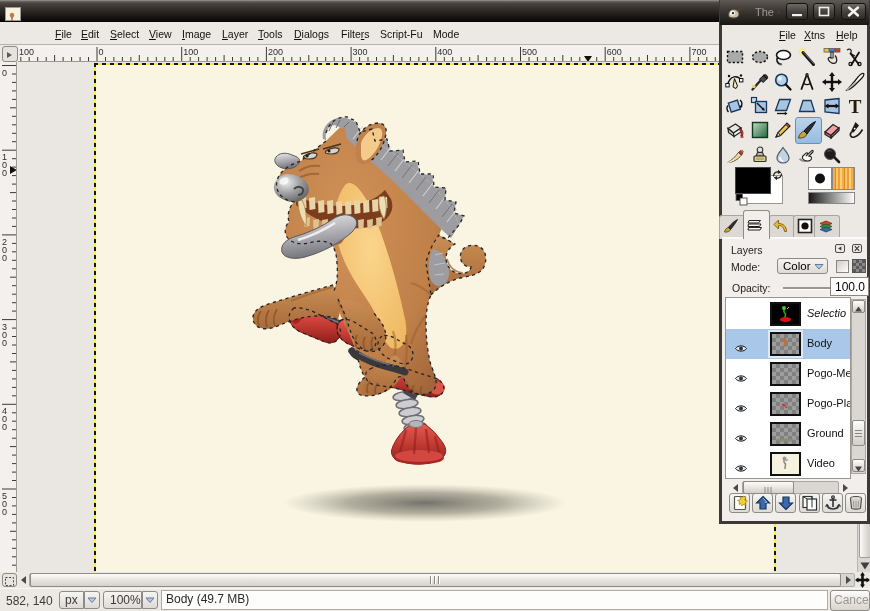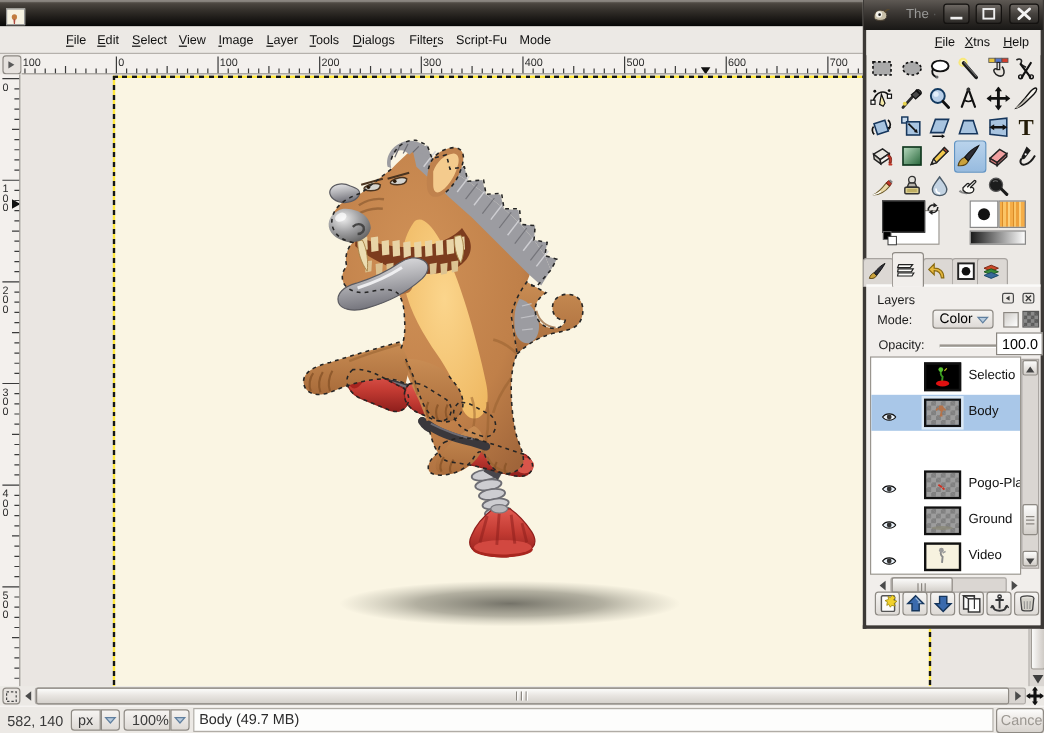--- a/index.html
+++ b/index.html
@@ -794,39 +794,47 @@
         </svg>
       </div>
     <div class="abs" style="left:114px;top:23px;width:11px;height:11px;background:linear-gradient(135deg,#cfccc8,#fff);border:1px solid #8a8680;"></div>
     <div class="abs" style="left:130px;top:22px;width:12px;height:12px;background-image:linear-gradient(45deg,#5a5a5a 25%,transparent 25%,transparent 75%,#5a5a5a 75%),linear-gradient(45deg,#5a5a5a 25%,#8a8a8a 25%,#8a8a8a 75%,#5a5a5a 75%);background-size:6px 6px;background-position:0 0,3px 3px;border:1px solid #555;"></div>
     <span class="ltxt" style="left:10px;top:45px;">Opacity:</span>
     <div class="abs" style="left:61px;top:50px;width:47px;height:2px;background:#9a968f;border-bottom:1px solid #fff;"></div>
     <div class="abs" style="left:108px;top:40px;width:39px;height:19px;background:#fff;border:1px solid #8a8680;box-sizing:border-box;">
         <span style="position:absolute;right:3px;top:2px;font-size:12px;">100.0</span>
       </div>
     <div id="llist">
-        <div class="lrow" style="top:1px;">
+        <div class="lrow" style="top:1px;font-style:italic;">
           <div class="lthumb" style="background:#000"><svg width="27" height="20" viewBox="0 0 27 20">
               <path d="M13 4 C11 6,12 9,13.5 10 L13 14" stroke="#3a9a20" stroke-width="1.6" fill="none"></path>
               <circle cx="12" cy="4" r="2" fill="#55c030"></circle>
               <path d="M15 5 L17 3" stroke="#caca20" stroke-width="1"></path>
               <ellipse cx="13.5" cy="15.5" rx="5.5" ry="2.5" fill="#e01010"></ellipse>
             </svg></div>
           <span class="lname">Selectio</span>
         </div>
         <div class="lrow" style="top:31px;background:#a9c7e8;">
           <span class="eye"><svg width="12" height="9" viewBox="0 0 12 9">
               <path d="M0.5 4.5 C3 1,9 1,11.5 4.5 C9 8,3 8,0.5 4.5 Z" fill="#e8f0f8" stroke="#111" stroke-width="1"></path>
               <circle cx="6" cy="4.5" r="2" fill="#333"></circle>
             </svg></span>
           <div style="outline:2px solid #dce9f5;" class="lthumb checker"><svg width="27" height="20" viewBox="0 0 27 20">
               <path d="M11 4 C9.5 5.5,10.5 8,12 9 L11 13 L13.5 13 L13 9.5 C15 8.5,15 5.5,13.5 4 Z" fill="#b5734a"></path>
               <path d="M10 6 L8 8 M14 6 L16 8" stroke="#b5734a" stroke-width="1.4"></path>
             </svg></div>
           <span class="lname">Body</span>
+        </div>
+        <div class="lrow" style="top:61px;">
+          <span class="eye"><svg width="12" height="9" viewBox="0 0 12 9">
+              <path d="M0.5 4.5 C3 1,9 1,11.5 4.5 C9 8,3 8,0.5 4.5 Z" fill="#e8f0f8" stroke="#111" stroke-width="1"></path>
+              <circle cx="6" cy="4.5" r="2" fill="#333"></circle>
+            </svg></span>
+          <div class="lthumb checker"></div>
+          <span class="lname">Pogo-Me</span>
         </div>
         <div class="lrow" style="top:91px;">
           <span class="eye"><svg width="12" height="9" viewBox="0 0 12 9">
               <path d="M0.5 4.5 C3 1,9 1,11.5 4.5 C9 8,3 8,0.5 4.5 Z" fill="#e8f0f8" stroke="#111" stroke-width="1"></path>
               <circle cx="6" cy="4.5" r="2" fill="#333"></circle>
             </svg></span>
           <div class="lthumb checker"><svg width="27" height="20" viewBox="0 0 27 20">
               <path d="M10 10 L13 12 M13.5 12.5 L15 14" stroke="#d03020" stroke-width="1.6"></path>
             </svg></div>
           <span class="lname">Pogo-Pla</span>

